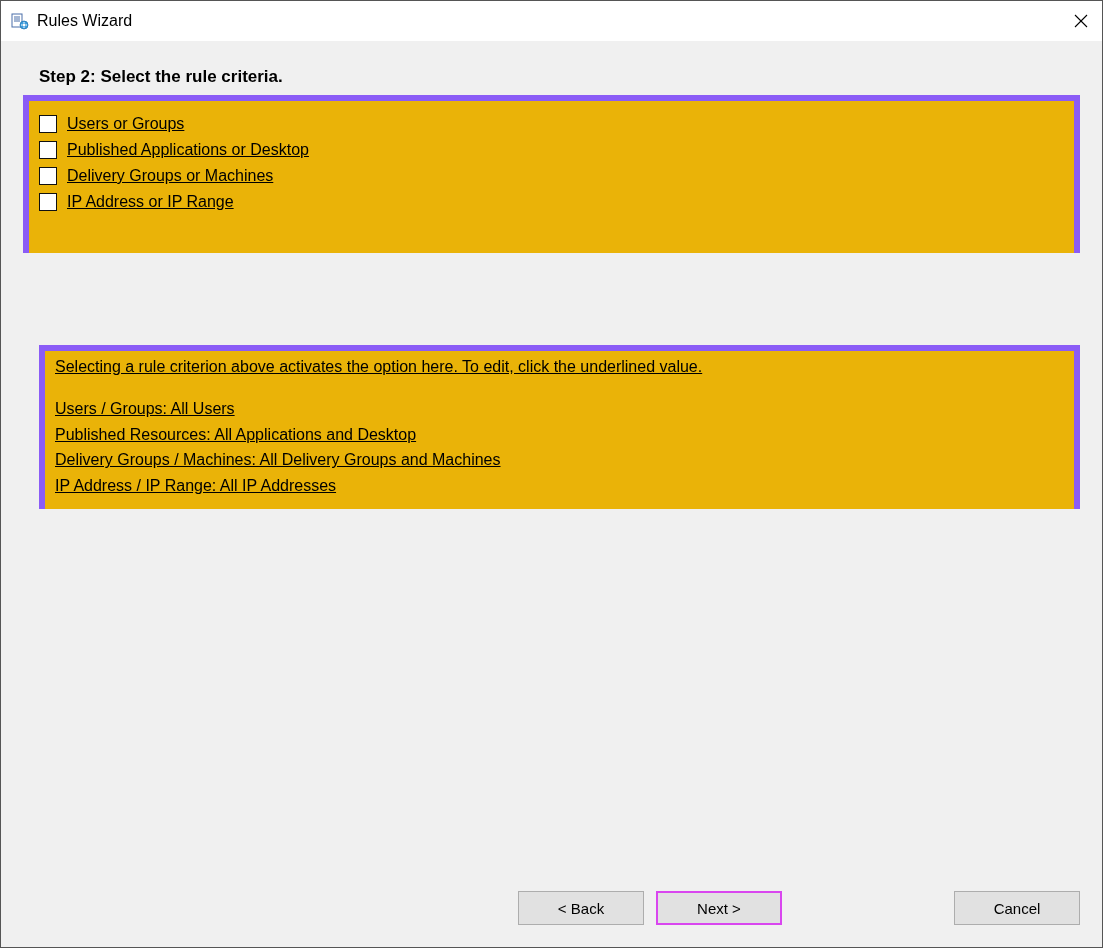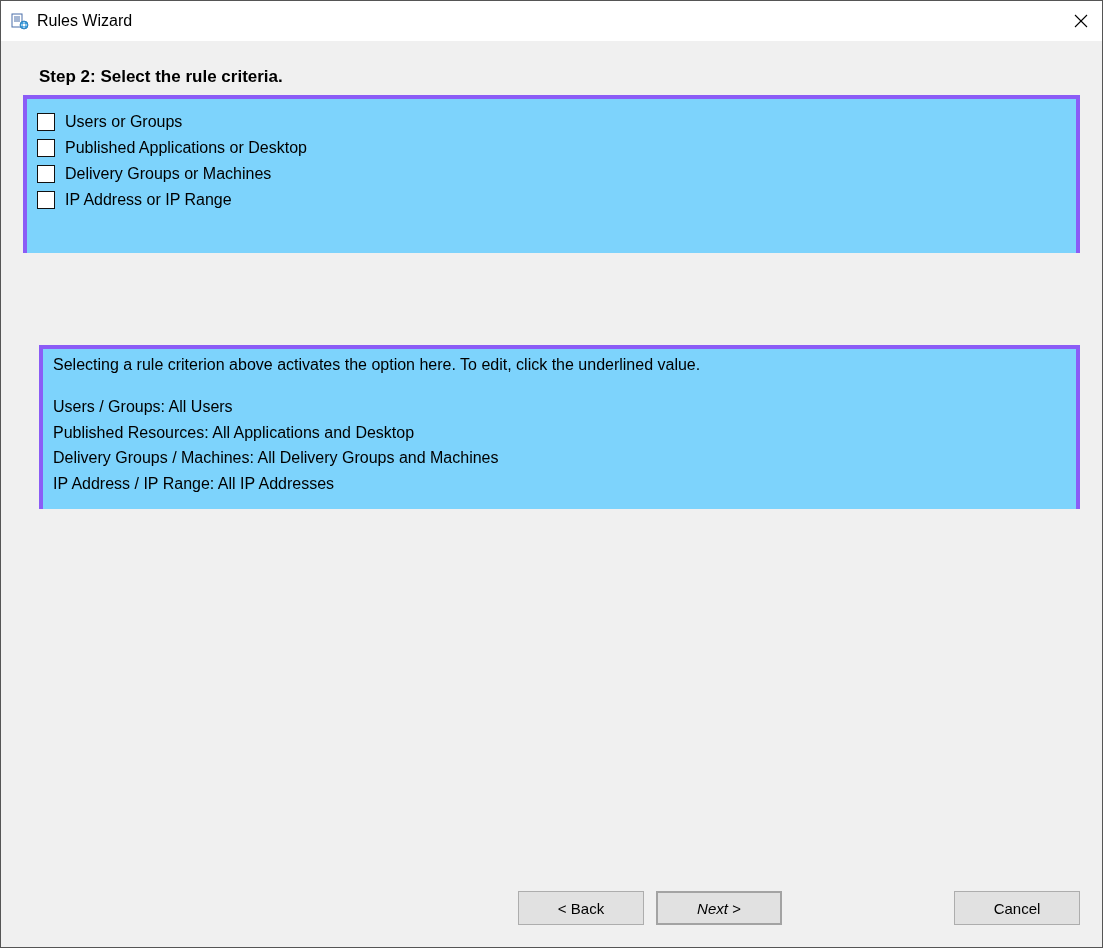--- a/index.html
+++ b/index.html
@@ -54,23 +54,24 @@
       position: relative;
     }
     .step-heading {
       font-weight: 600;
       font-size: 17px;
       color: #000;
       margin-bottom: 8px;
       margin-left: 16px;
     }
     .panel {
-      background: #7dd3fc;
-      border: 4px solid #8b5cf6;
+      background: #eab308;
+      border: 6px solid #8b5cf6;
       padding: 10px 8px;
+      text-decoration: underline;
     }
     .panel-step2 {
       height: 158px;
       border-bottom: none;
     }
     .criteria-row {
       display: flex;
       align-items: center;
       padding: 4px 2px;
       gap: 10px;
@@ -120,22 +121,21 @@
       min-width: 126px;
       height: 34px;
       background: #e1e1e1;
       border: 1px solid #adadad;
       font-size: 15px;
       color: #000;
       cursor: pointer;
       font-family: inherit;
     }
     .btn-primary {
-      border: 2px solid #a3a3a3;
-      font-style: italic;
+      border: 2px solid #d946ef;
     }
     .footer-spacer {
       width: 148px;
     }
   </style>
 </head>
 <body>
 
 <div class="titlebar">
   <span class="titlebar-icon">

